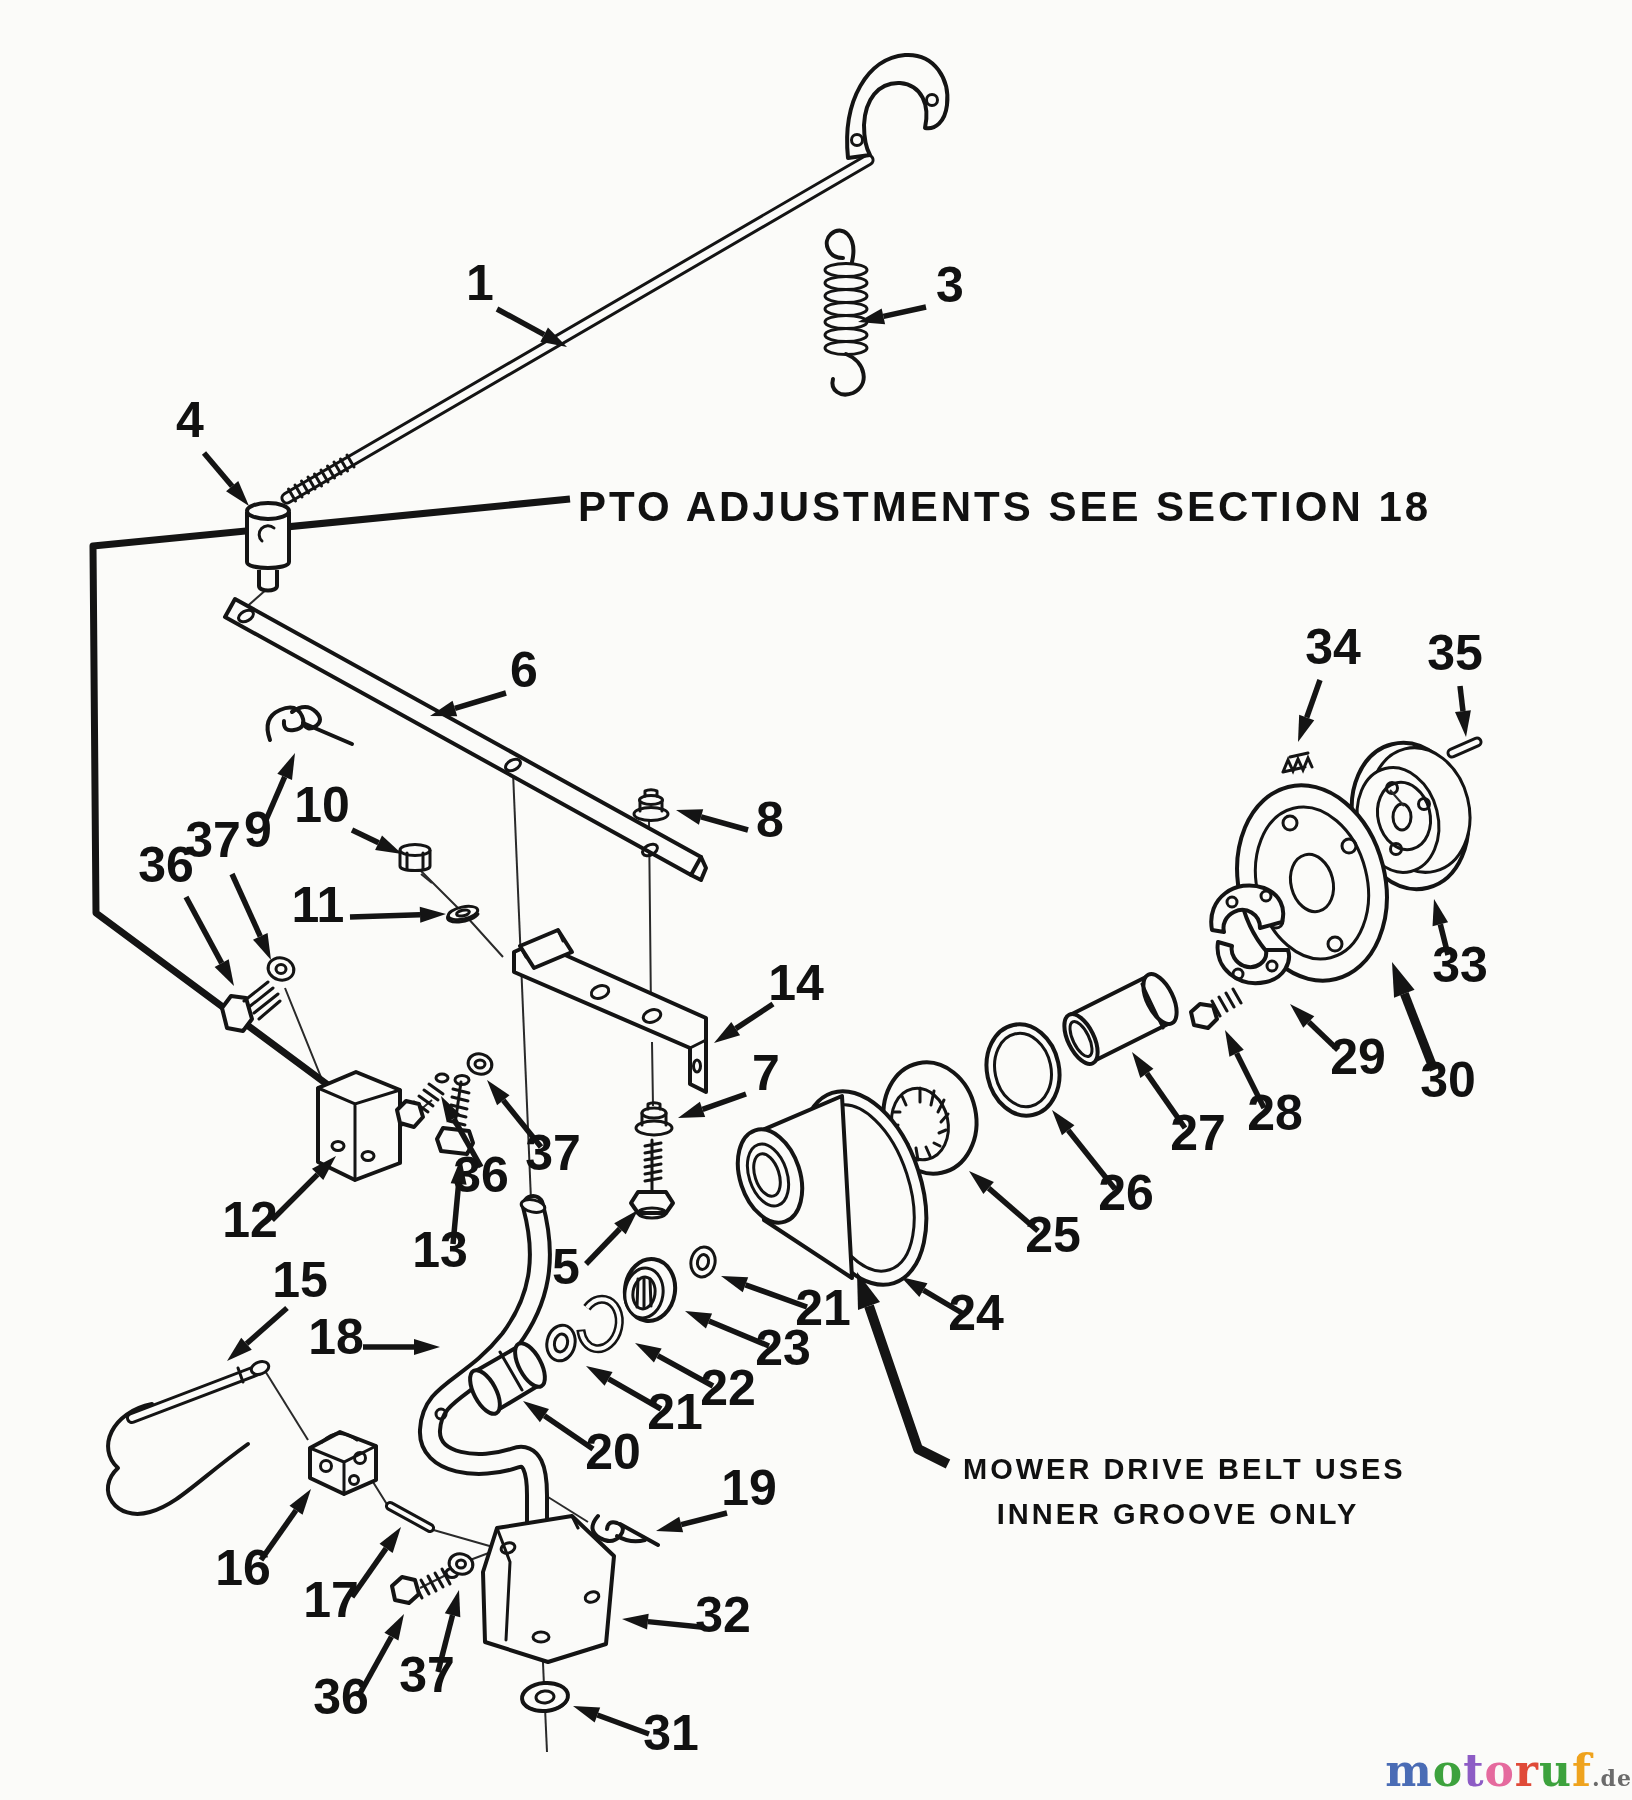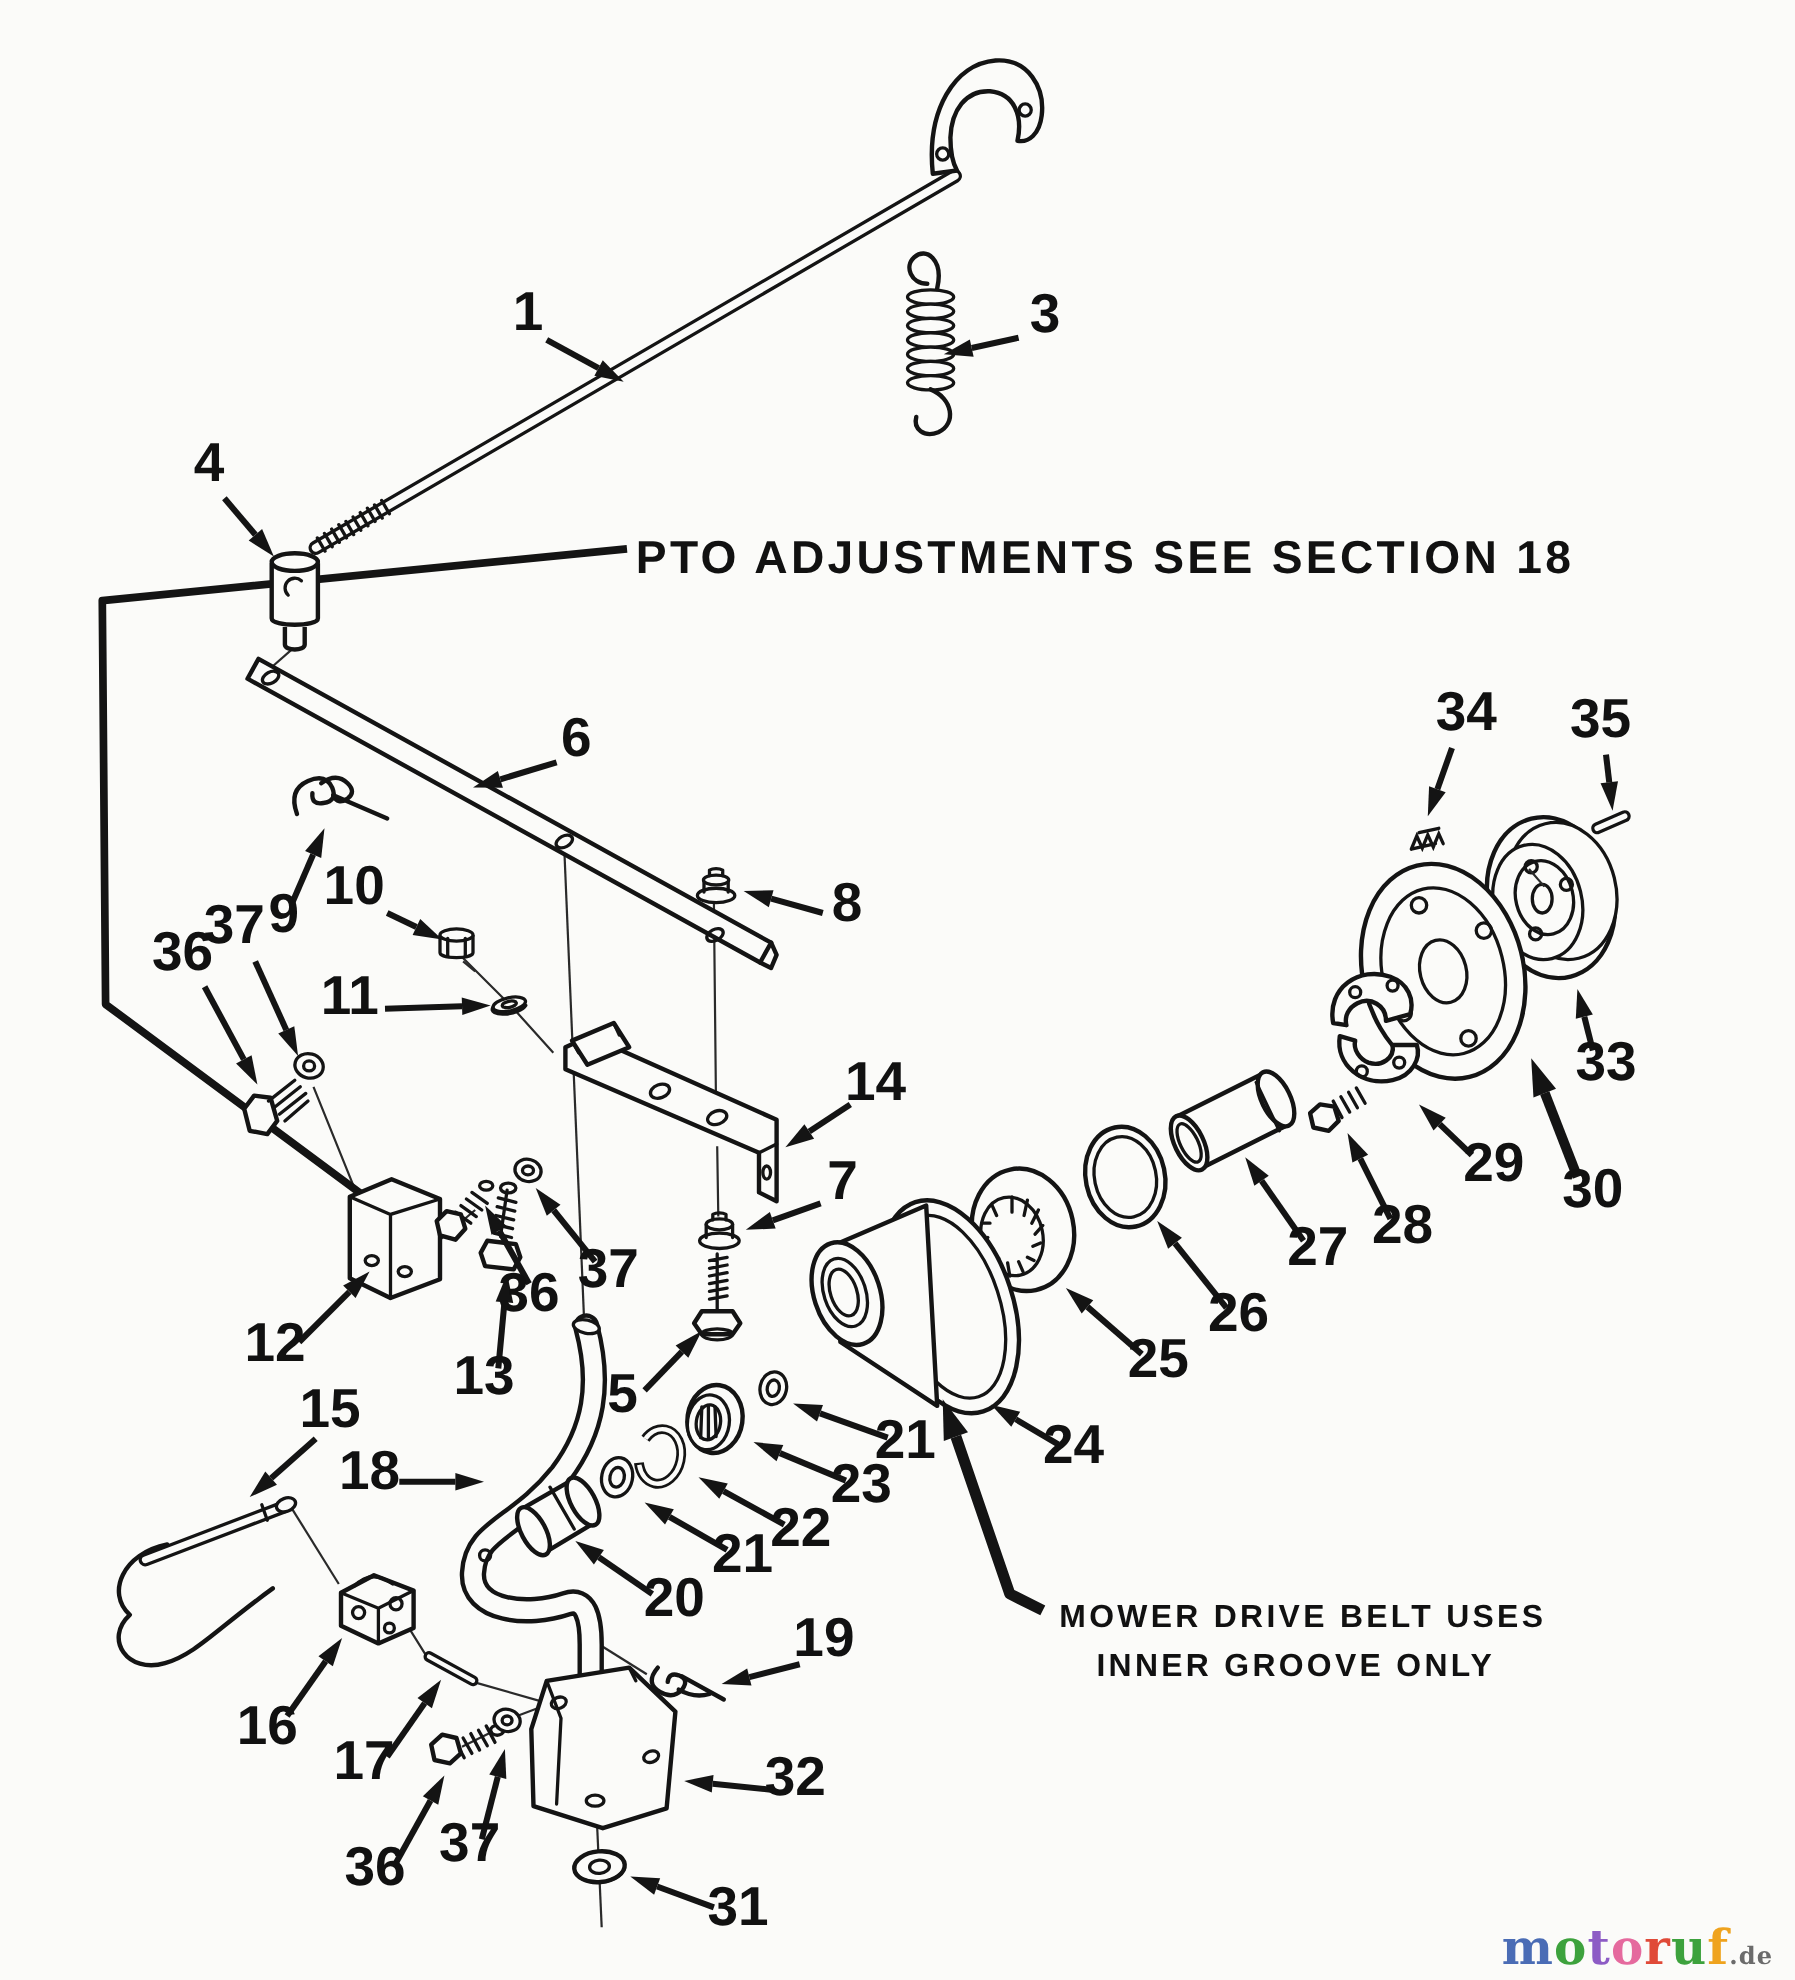--- a/index.html
+++ b/index.html
@@ -7,21 +7,21 @@
          font-family:"Liberation Sans",sans-serif;}
   svg{position:absolute;left:0;top:0;}
   .ln{stroke:#141414;stroke-width:4;fill:none;stroke-linecap:round;stroke-linejoin:round;}
   .ln2{stroke:#141414;stroke-width:3;fill:none;stroke-linecap:round;}
   .thin{stroke:#2a2a2a;stroke-width:2;fill:none;}
   .wf{stroke:#141414;stroke-width:4;fill:#fbfbf9;stroke-linejoin:round;}
   .wf2{stroke:#141414;stroke-width:3;fill:#fbfbf9;}
   .blk{fill:#141414;stroke:none;}
   text.note{font-weight:bold;fill:#111;}
   text.plabel{font-weight:bold;fill:#111;font-size:50px;}
-  #watermark{position:absolute;right:20px;bottom:4px;font-family:"DejaVu Serif",serif;
+  #watermark{position:absolute;right:0;bottom:4px;font-family:"DejaVu Serif",serif;
              font-weight:bold;font-size:44px;letter-spacing:1px;}
   #watermark .suffix{font-size:22px;font-weight:bold;}
 </style>
 </head>
 <body>
 
 <div id="stage">
 <svg id="dwg" width="1632" height="1800" viewBox="0 0 1632 1800">
 
   <g>

